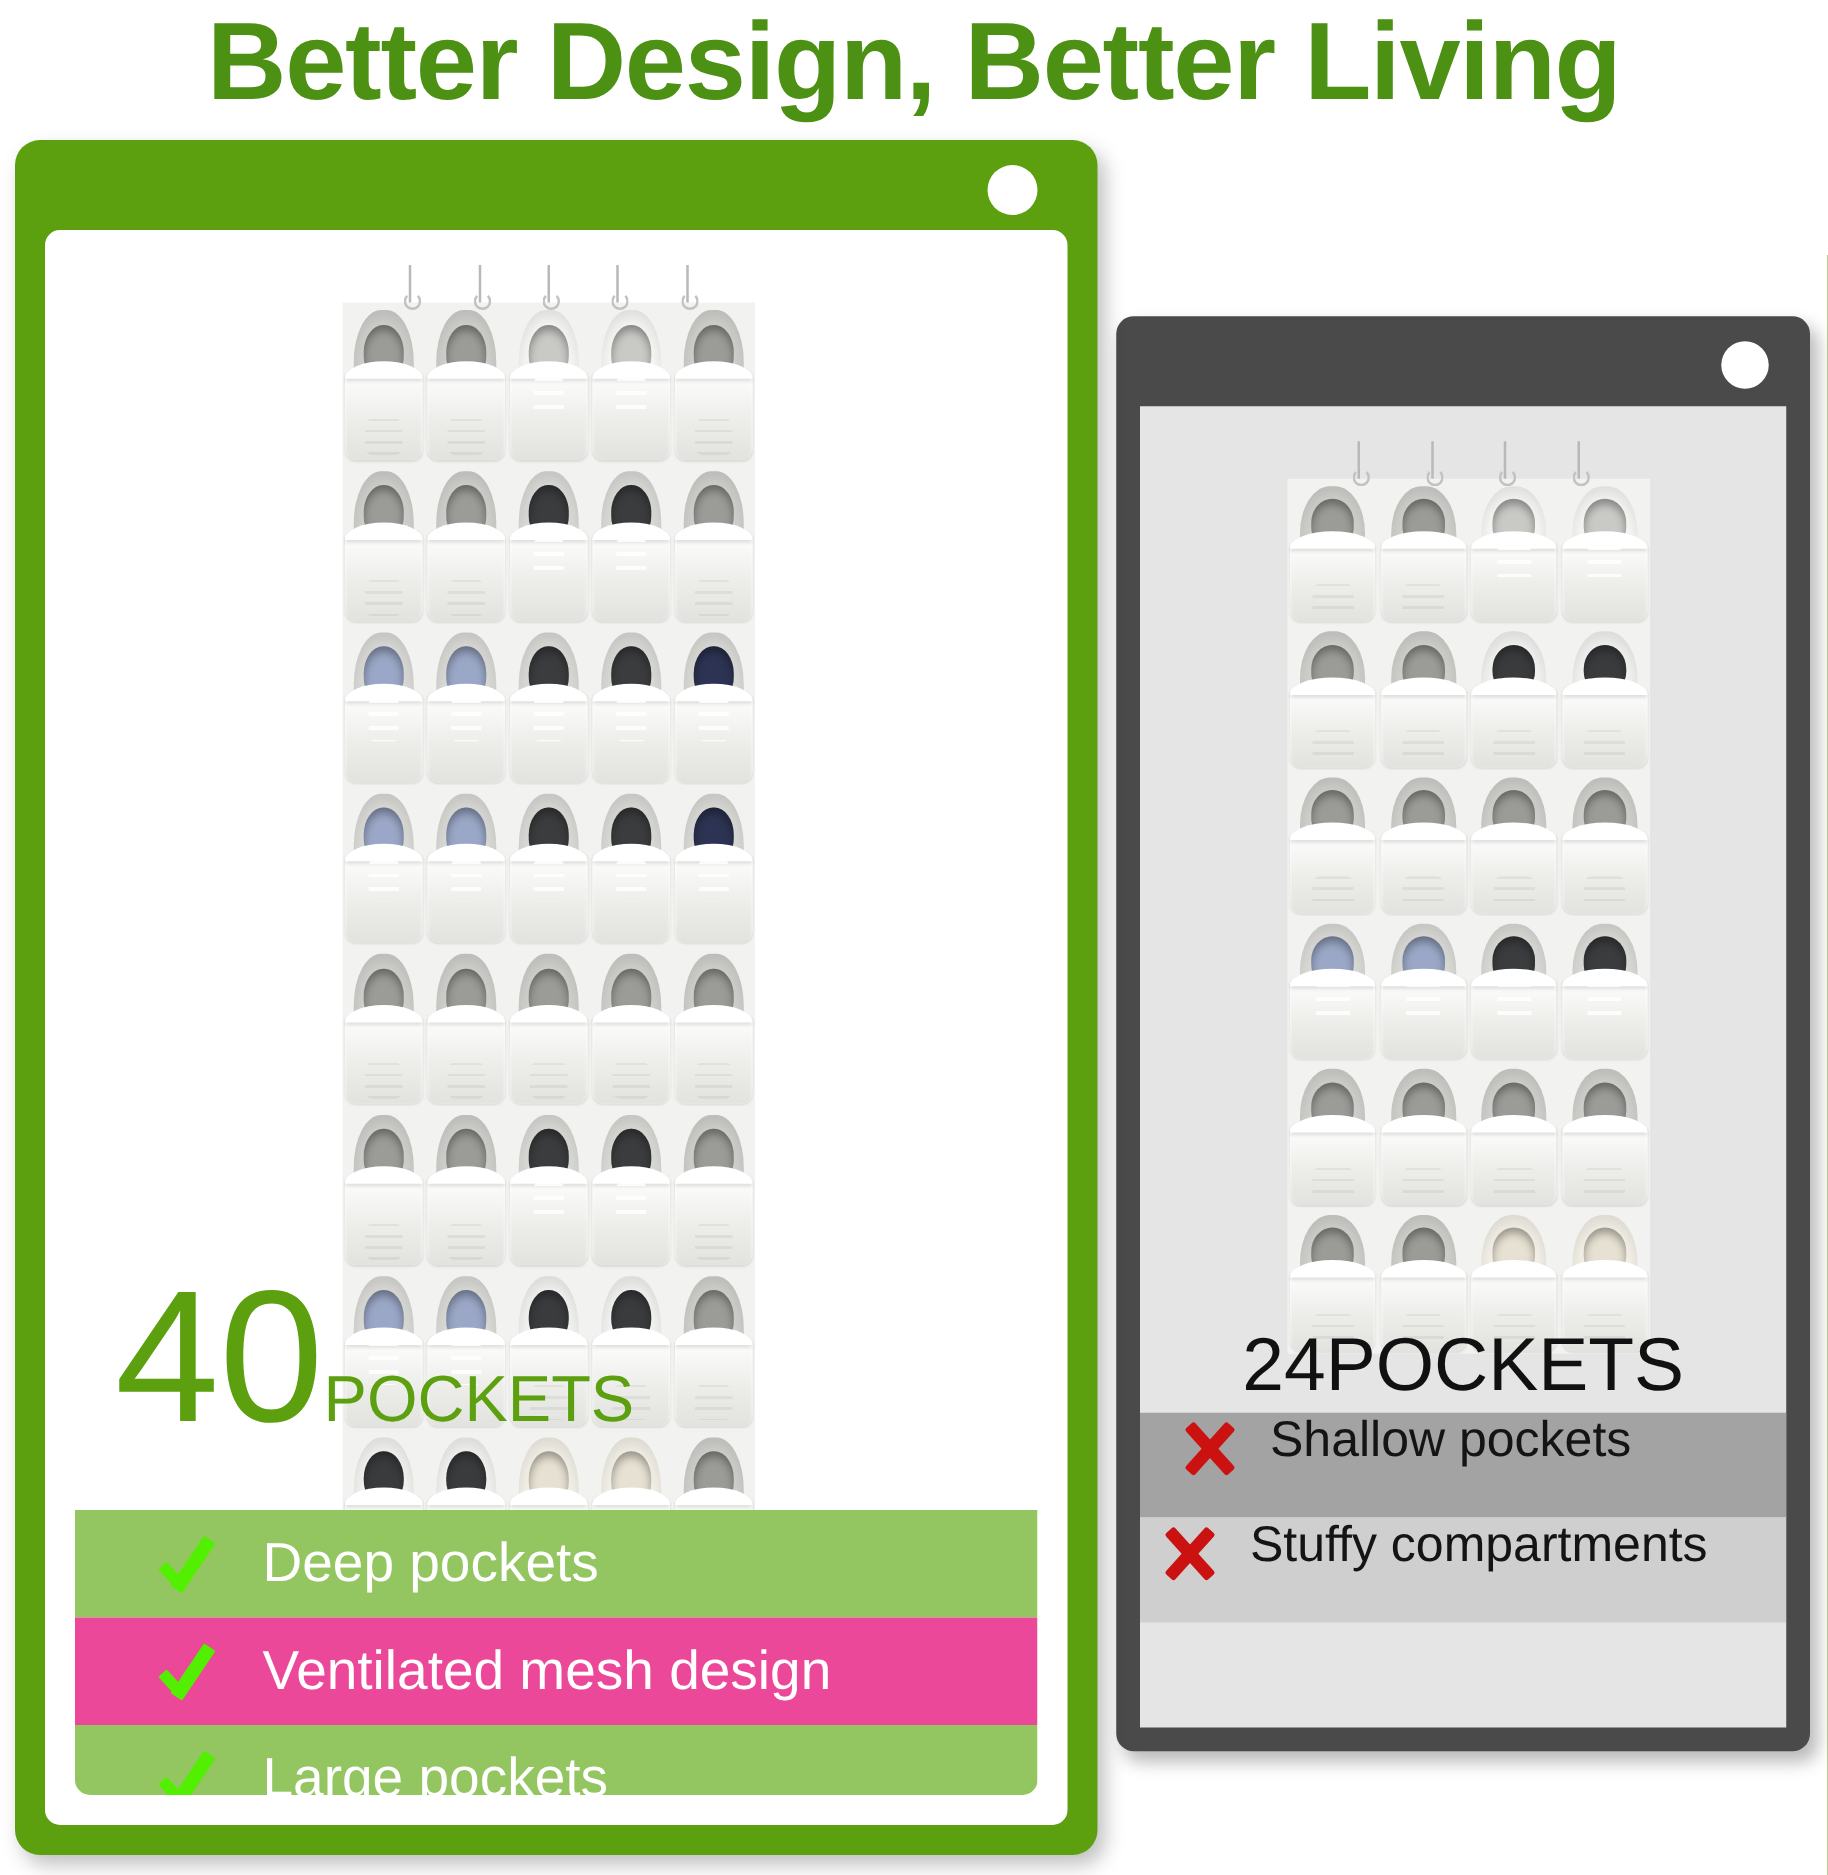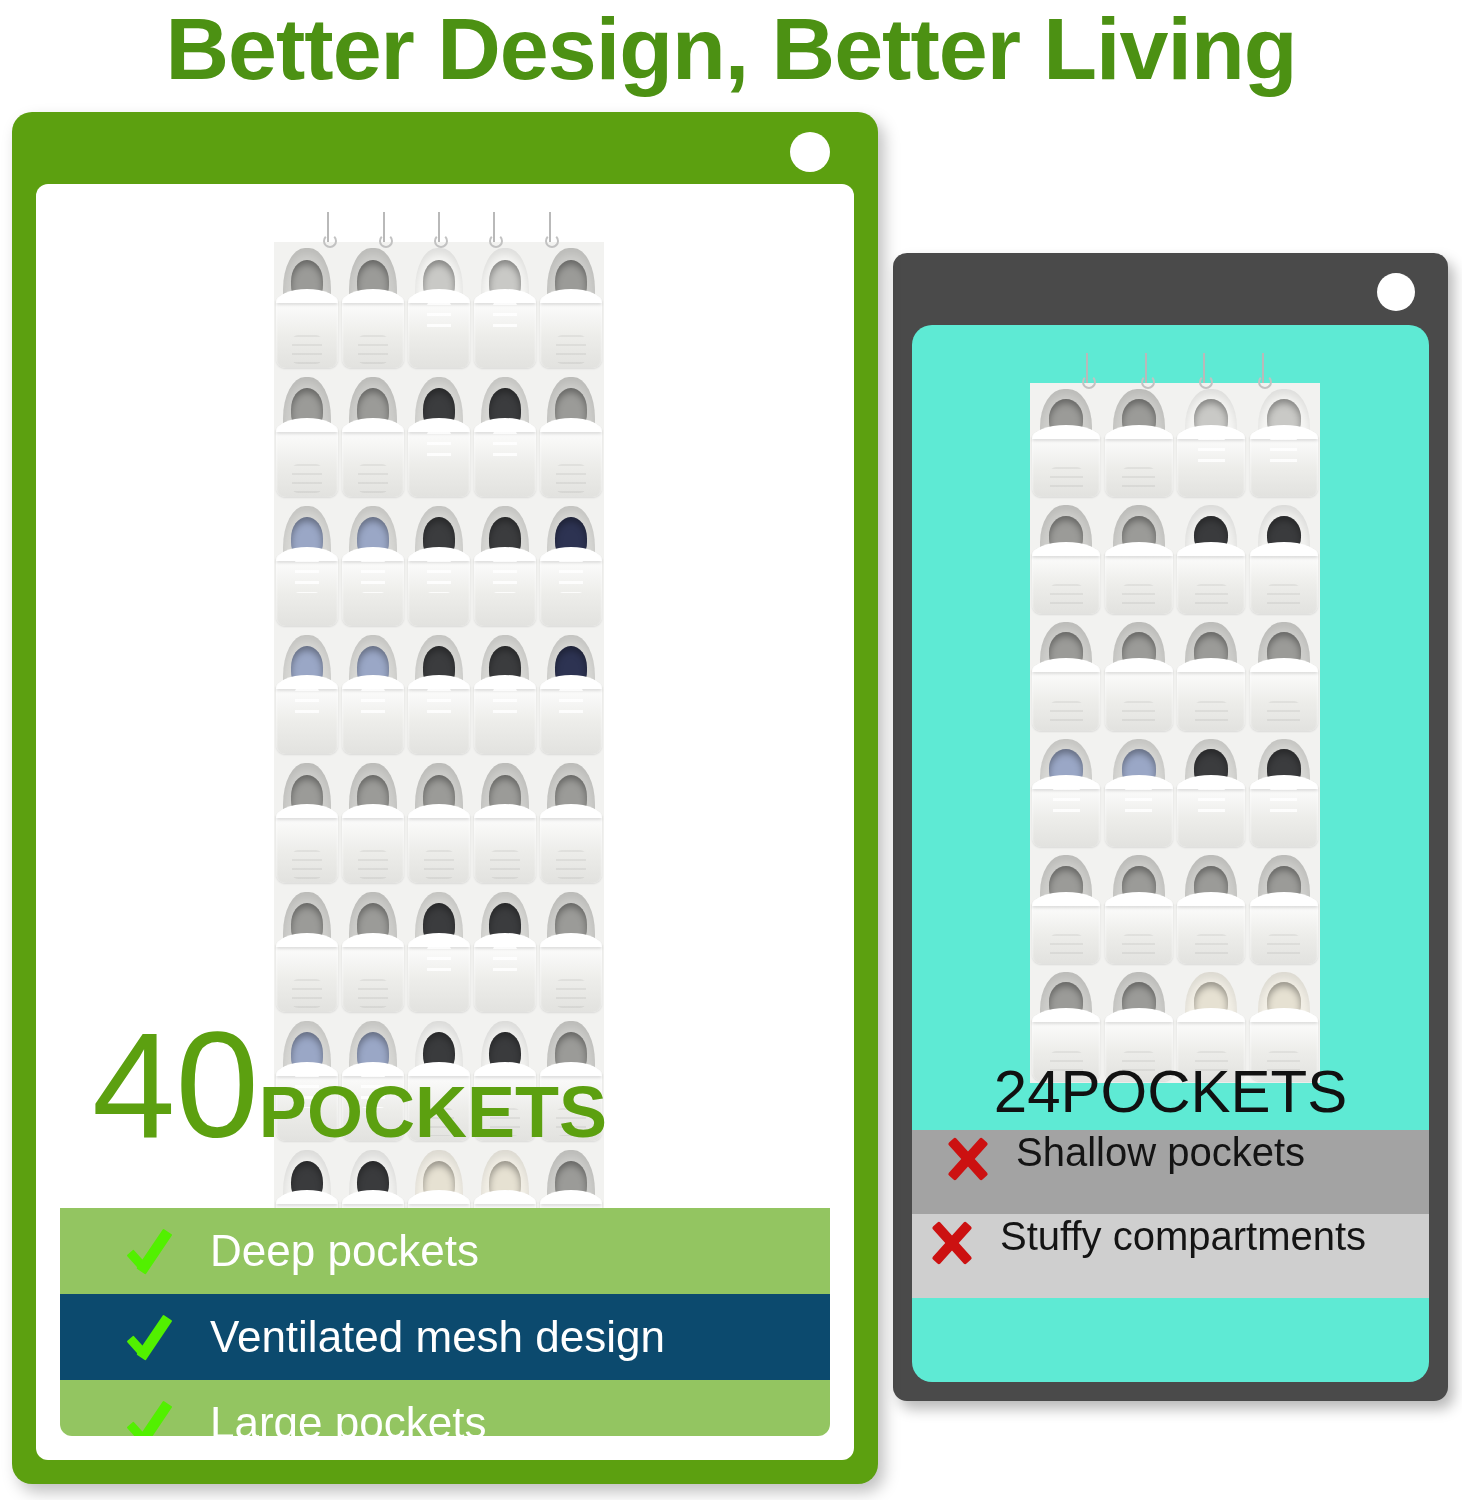--- a/index.html
+++ b/index.html
@@ -22,21 +22,21 @@
     position:absolute;left:893px;top:253px;width:555px;height:1148px;
     background:#4A4A4A;border-radius:14px;
     box-shadow:6px 8px 14px rgba(0,0,0,.28);
   }
   .panel-right .hole{
     position:absolute;right:33px;top:20px;width:38px;height:38px;border-radius:50%;
     background:#ffffff;
   }
   .panel-right .inner{
     position:absolute;left:19px;top:72px;right:19px;bottom:19px;
-    background:#5eead4;border-radius:20px;overflow:hidden;
+    background:#e5e5e5;border-radius:0;overflow:hidden;
   }
 
   
   .panel-left{
     position:absolute;left:12px;top:112px;width:866px;height:1372px;
     background:#5CA010;border-radius:20px;
     box-shadow:6px 8px 16px rgba(0,0,0,.25);
     z-index:3;
   }
   .panel-left .hole{
@@ -117,35 +117,35 @@
     background:transparent;opacity:.85;
   }
   .doodle.on-dark{border-color:#ffffff;}
 
   
   .count-left{
     position:absolute;left:56px;bottom:306px;display:flex;align-items:baseline;
     color:#5CA010;white-space:nowrap;
   }
   .count-left .num{font-size:150px;font-weight:400;line-height:.92;}
-  .count-left .word{font-size:72px;font-weight:700;letter-spacing:0px;}
+  .count-left .word{font-size:52px;font-weight:400;letter-spacing:0px;}
 
   .count-right{
     position:absolute;left:0;right:0;bottom:256px;text-align:center;
     color:#111;font-size:60px;font-weight:400;white-space:nowrap;
   }
 
   
   .bars-left{
     position:absolute;left:24px;right:24px;bottom:24px;height:228px;
     border-radius:0 0 12px 12px;overflow:hidden;
   }
   .bar{display:flex;align-items:center;height:86px;gap:28px;padding-left:64px;box-sizing:border-box;}
   .bar.a{background:#93C561;}
-  .bar.b{background:#0c4a6e;}
+  .bar.b{background:#ec4899;}
   .bar .txt{color:#ffffff;font-size:44px;white-space:nowrap;}
   .check{width:58px;height:58px;flex:none;position:relative;}
   .check::before{
     content:"";position:absolute;left:6px;top:26px;width:20px;height:9px;background:#52F000;
     transform:rotate(48deg);transform-origin:left center;border-radius:1px;
   }
   .check::after{
     content:"";position:absolute;left:17px;top:44px;width:48px;height:11px;background:#52F000;
     transform:rotate(-56deg);transform-origin:left center;border-radius:1px;
   }

